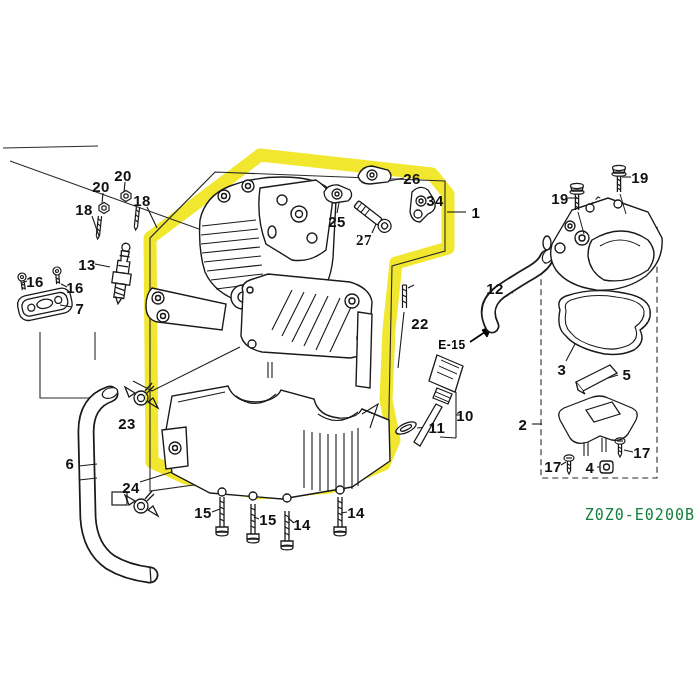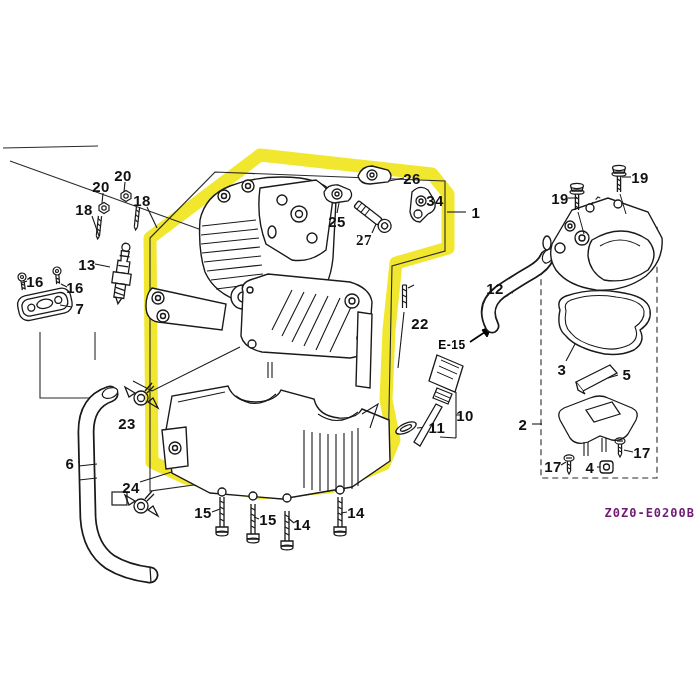--- a/index.html
+++ b/index.html
@@ -12,22 +12,22 @@
     position:absolute;transform:translate(-50%,-50%);
     font-weight:bold;font-size:15px;color:#111;line-height:1;
     letter-spacing:0.5px;white-space:nowrap;
   }
   #e15-label{
     position:absolute;transform:translate(-50%,-50%);
     font-weight:bold;font-size:12px;color:#000;letter-spacing:0.5px;
   }
   #diagram-code{
     position:absolute;left:545px;top:506px;width:150px;text-align:right;
-    font-family:"DejaVu Sans Mono",monospace;font-weight:bold;
-    font-size:12px;color:#701a75;letter-spacing:1px;
+    font-family:"DejaVu Sans Mono",monospace;font-weight:normal;
+    font-size:15px;color:#15803d;letter-spacing:1px;
   }
 </style>
 </head>
 <body>
 
 <div id="stage">
 
   <svg id="artwork" viewBox="0 0 700 700" xmlns="http://www.w3.org/2000/svg">
 
     <path d="M260,155 L432,174 L448,194 L448,248 L396,263 L389,330 L386,400 L394,440

